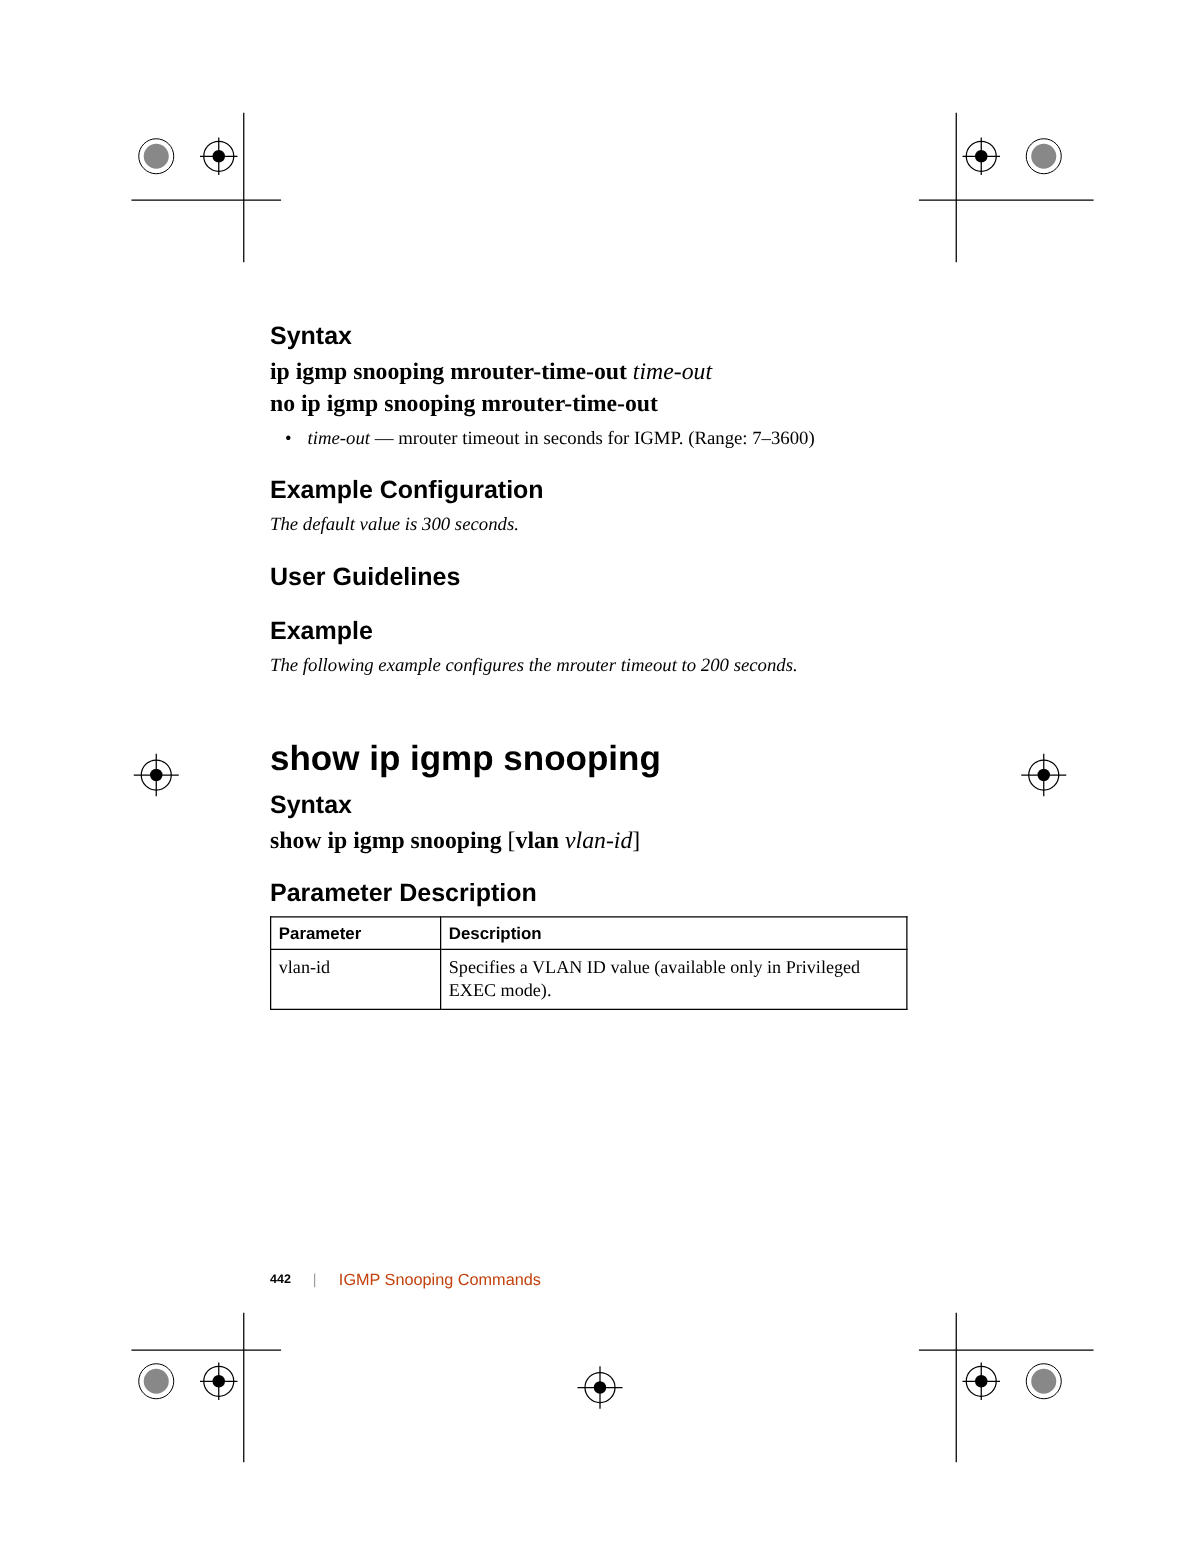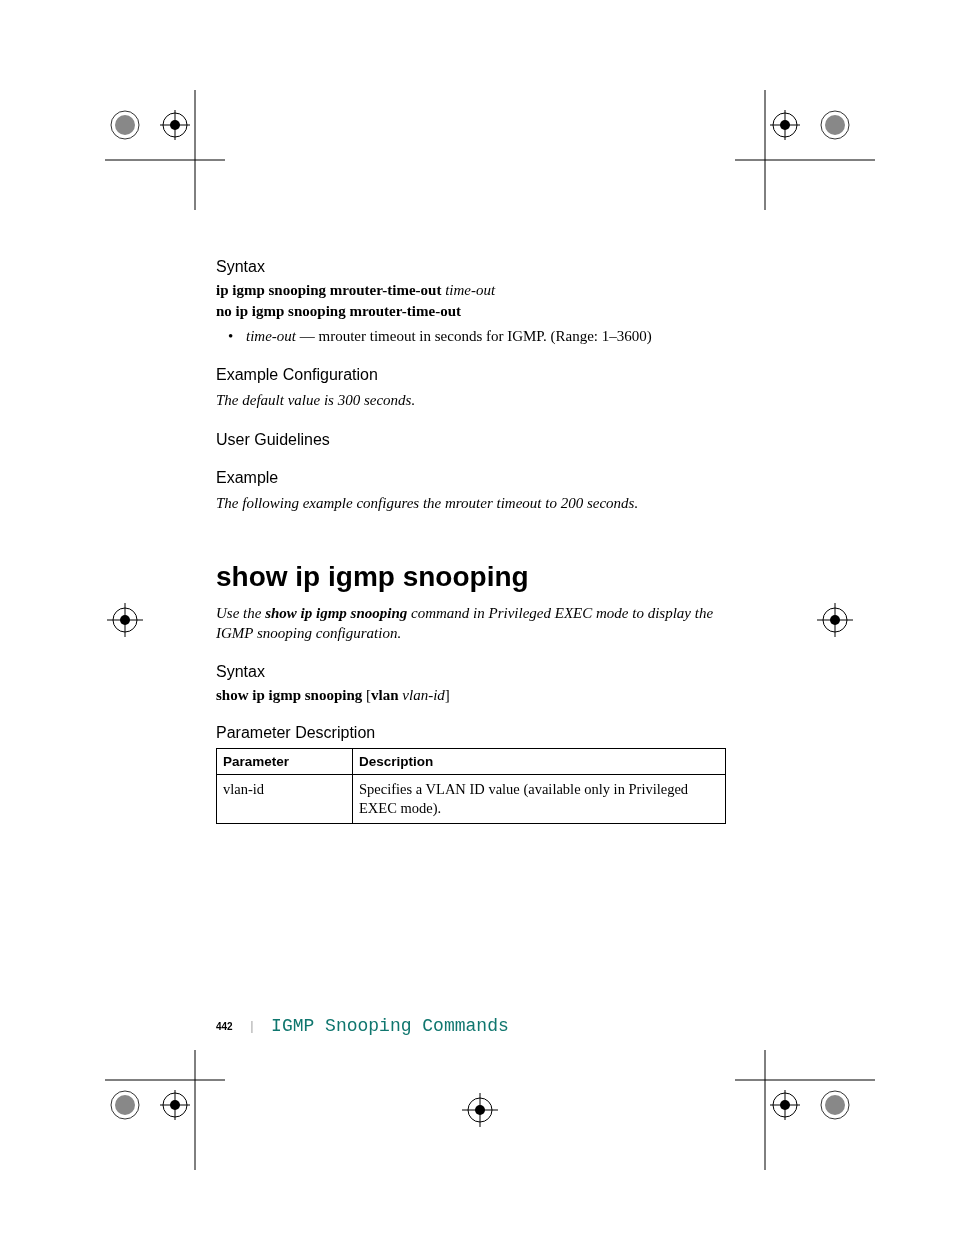--- a/index.html
+++ b/index.html
@@ -19,22 +19,22 @@
       position: absolute;
     }
     .content {
       position: absolute;
       left: 216px;
       top: 258px;
       width: 510px;
     }
     .section-heading {
       font-family: Arial, Helvetica, sans-serif;
-      font-weight: normal;
-      font-size: 16px;
+      font-weight: bold;
+      font-size: 20px;
       color: #000;
       margin-bottom: 6px;
     }
     .body-text {
       font-family: Georgia, 'Times New Roman', serif;
       font-size: 15px;
       line-height: 1.35;
       margin-bottom: 4px;
       font-style: italic;
     }
@@ -64,21 +64,21 @@
     }
     .large-heading {
       font-family: Arial, Helvetica, sans-serif;
       font-weight: bold;
       font-size: 28px;
       color: #000;
       margin-top: 48px;
       margin-bottom: 10px;
     }
     .syntax-line {
-      font-size: 15px;
+      font-size: 19px;
       margin-bottom: 4px;
     }
     .param-table {
       border-collapse: collapse;
       width: 100%;
       margin-top: 6px;
     }
     .param-table th {
       font-family: Arial, Helvetica, sans-serif;
       font-weight: bold;
@@ -111,23 +111,23 @@
     .page-number {
       font-family: Arial, Helvetica, sans-serif;
       font-weight: bold;
       font-size: 10px;
     }
     .footer-divider {
       color: #666;
       font-size: 12px;
     }
     .footer-title {
-      font-family: Liberation Mono, monospace;
-      font-size: 18px;
-      color: #0f766e;
+      font-family: Liberation Sans, sans-serif;
+      font-size: 13px;
+      color: #c2410c;
     }
   </style>
 </head>
 <body>
 
 <svg class="crop-corner" style="left:105px; top:90px;" width="120" height="120">
   <line x1="90" y1="0" x2="90" y2="120" stroke="#000" stroke-width="1"></line>
   <line x1="0" y1="70" x2="120" y2="70" stroke="#000" stroke-width="1"></line>
   <circle cx="20" cy="35" r="14" fill="none" stroke="#000" stroke-width="0.8"></circle>
   <circle cx="20" cy="35" r="10" fill="#888"></circle>
@@ -197,21 +197,21 @@
     <div class="section-heading">Syntax</div>
     <div class="syntax-line">
       <span class="bold">ip igmp snooping mrouter-time-out </span><span class="italic">time-out</span>
     </div>
     <div class="syntax-line">
       <span class="bold">no ip igmp snooping mrouter-time-out</span>
     </div>
     <div class="bullet-list">
       <div class="bullet-item">
         <span class="bullet-marker">•</span>
-        <span class="italic">time-out</span><span> — mrouter timeout in seconds for IGMP. (Range: 1–3600)</span>
+        <span class="italic">time-out</span><span> — mrouter timeout in seconds for IGMP. (Range: 7–3600)</span>
       </div>
     </div>
   </div>
 
   <div class="section-block">
     <div class="section-heading">Example Configuration</div>
     <div class="body-text">The default value is 300 seconds.</div>
   </div>
 
 
@@ -219,23 +219,20 @@
     <div class="section-heading">User Guidelines</div>
   </div>
 
   <div class="section-block">
     <div class="section-heading">Example</div>
     <div class="body-text">The following example configures the mrouter timeout to 200 seconds.</div>
   </div>
 
   <div class="large-heading">show ip igmp snooping</div>
 
-  <div class="body-text" style="margin-bottom:20px;">
-    <span>Use the </span><span class="bold">show ip igmp snooping</span><span> command in Privileged EXEC mode to display the IGMP snooping configuration.</span>
-  </div>
 
   <div class="section-block">
     <div class="section-heading">Syntax</div>
     <div class="syntax-line">
       <span class="bold">show ip igmp snooping</span><span> [</span><span class="bold">vlan</span><span> </span><span class="italic">vlan-id</span><span>]</span>
     </div>
   </div>
 
   <div class="section-block">
     <div class="section-heading">Parameter Description</div>

